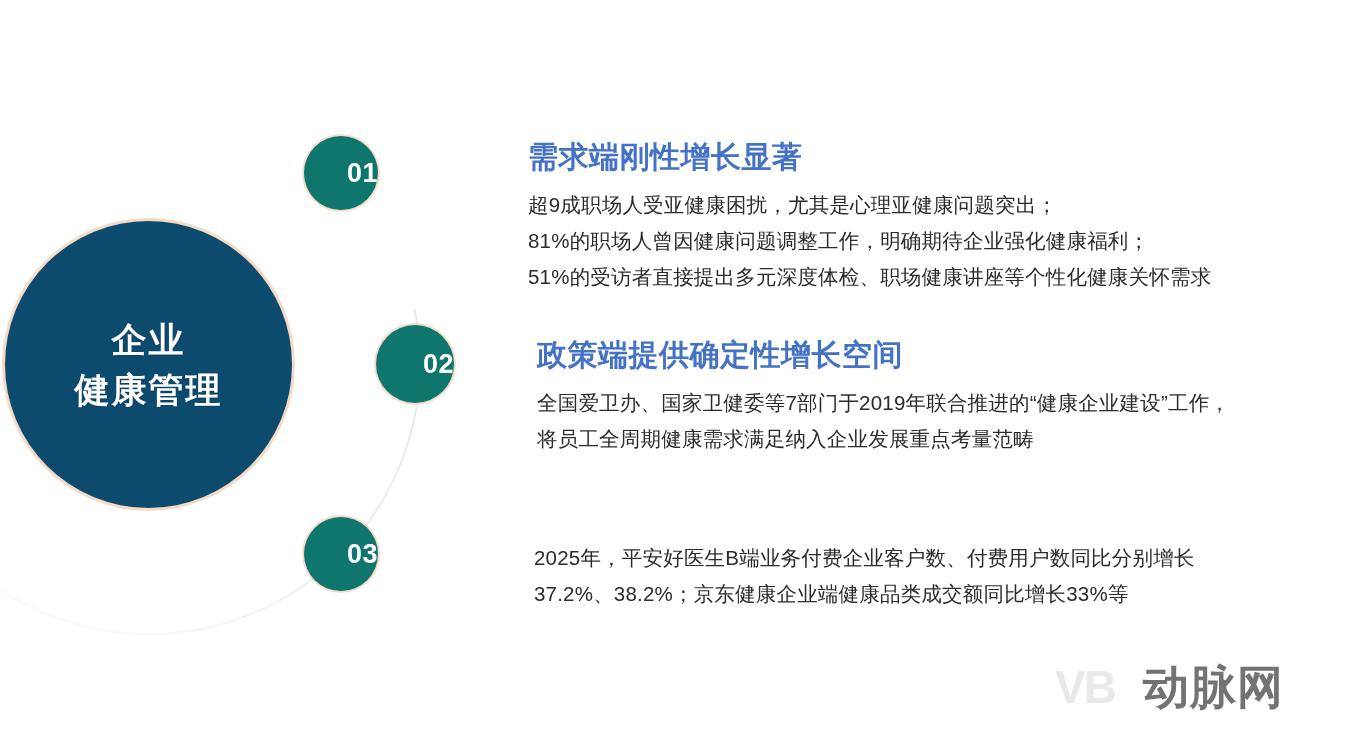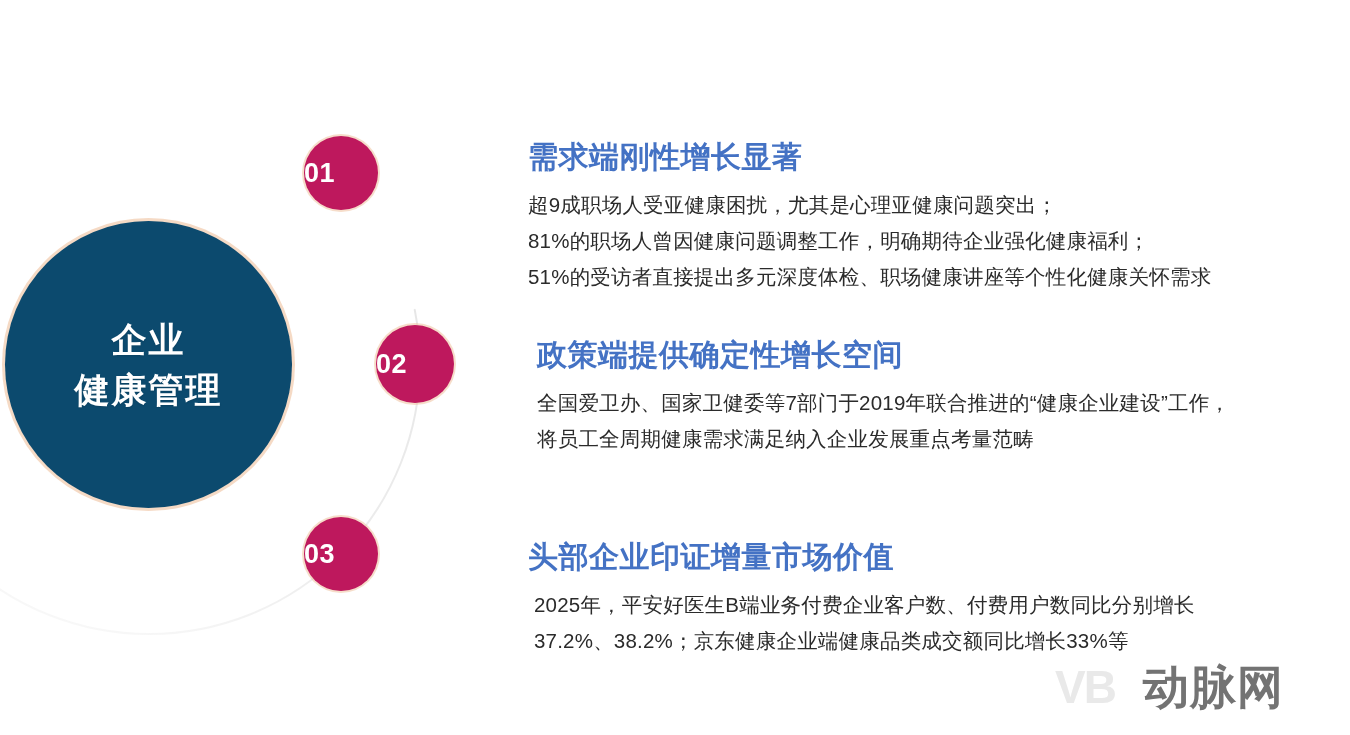--- a/index.html
+++ b/index.html
@@ -55,25 +55,25 @@
     line-height: 1.42;
     text-align: center;
     letter-spacing: 2px;
     text-shadow: 0 1px 2px rgba(0,0,0,0.12);
     white-space: pre-line;
   }
 
   .badge {
     position: absolute;
     border-radius: 50%;
-    background: #be185d;
+    background: #0f766e;
     box-shadow: 0 0 0 2px rgba(237, 187, 150, 0.5);
     display: flex;
     align-items: center;
-    justify-content: flex-start;
+    justify-content: flex-end;
     color: #ffffff;
     font-size: 27px;
     font-weight: bold;
     letter-spacing: 0.5px;
   }
   #badge-01 { left: 304px; top: 136px; width: 74px; height: 74px; }
   #badge-02 { left: 376px; top: 325px; width: 78px; height: 78px; }
   #badge-03 { left: 304px; top: 517px; width: 74px; height: 74px; }
 
   
@@ -191,21 +191,20 @@
 51%的受访者直接提出多元深度体检、职场健康讲座等个性化健康关怀需求</p>
     </div>
 
     <div class="section" id="section-2">
       <h2 class="section-title">政策端提供确定性增长空间</h2>
       <p class="section-body">全国爱卫办、国家卫健委等7部门于2019年联合推进的“健康企业建设”工作，
 将员工全周期健康需求满足纳入企业发展重点考量范畴</p>
     </div>
 
     <div class="section" id="section-3">
-      <h2 class="section-title">头部企业印证增量市场价值</h2>
       <p class="section-body">2025年，平安好医生B端业务付费企业客户数、付费用户数同比分别增长
 37.2%、38.2%；京东健康企业端健康品类成交额同比增长33%等</p>
     </div>
 
   </div>
 
   <div id="watermark">
     <span class="wm-vb">VB</span>
     <span class="wm-cn">动脉网</span>
   </div>

